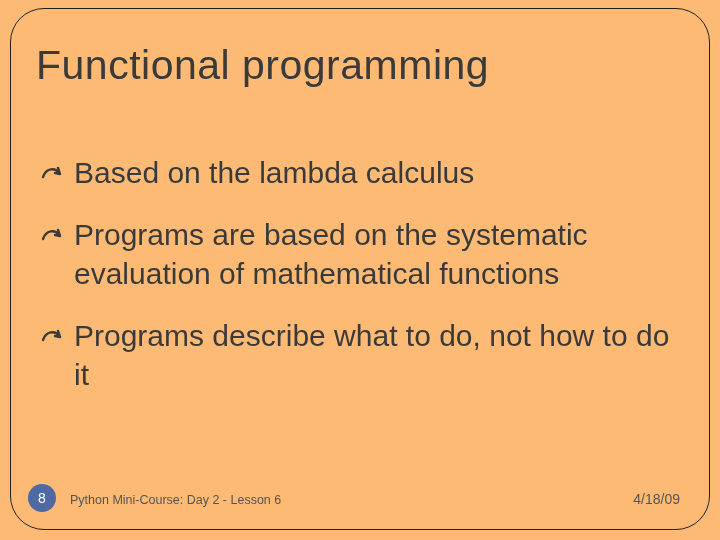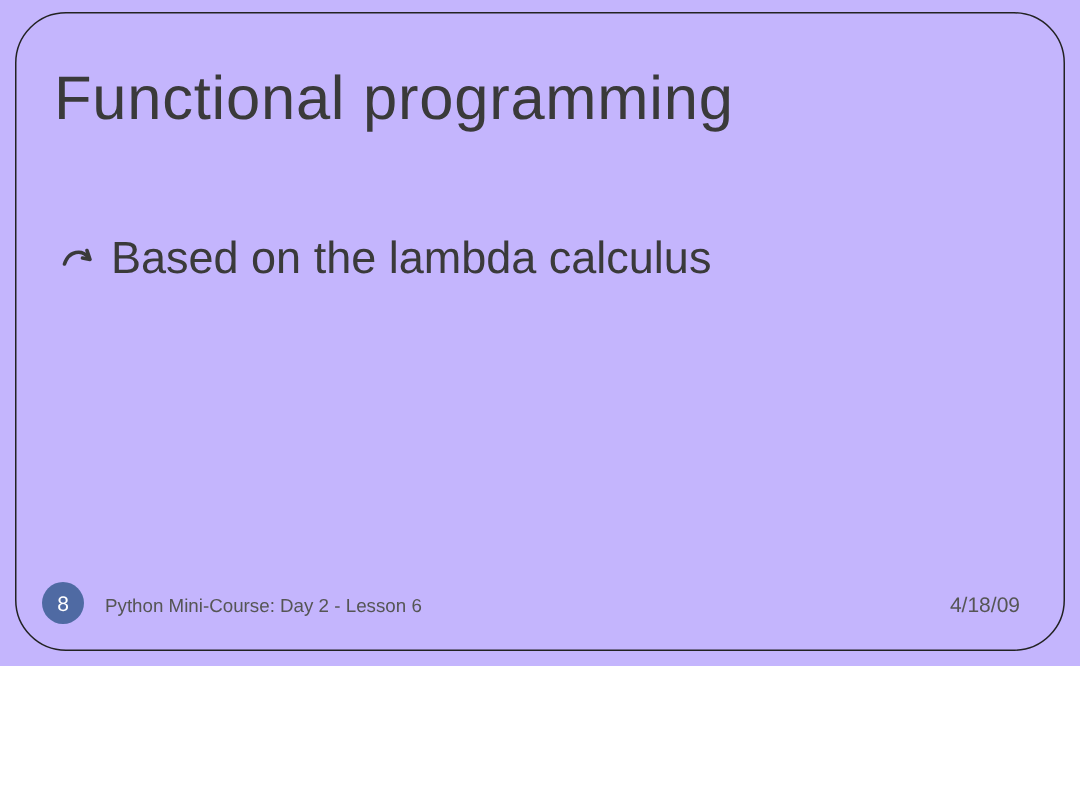--- a/index.html
+++ b/index.html
@@ -5,22 +5,22 @@
   * { box-sizing: border-box; margin: 0; padding: 0; }
   html, body { width: 720px; height: 540px; overflow: hidden; }
   body {
     font-family: Verdana, Geneva, sans-serif;
     background: #fff;
     color: #3a3a3a;
   }
   .slide {
     position: relative;
     width: 720px;
-    height: 444px;
-    background: #c4b5fd;
+    height: 540px;
+    background: #fdba74;
   }
   .frame {
     position: absolute;
     left: 10px;
     top: 8px;
     right: 10px;
     bottom: 10px;
     border: 1.5px solid #222;
     border-radius: 34px;
   }
@@ -97,20 +97,38 @@
     <div class="bullet">
       <span class="icon">
         <svg viewBox="0 0 28 26">
           <path d="M3 14 C 6 5, 15 4, 19 10" stroke="#3a3a3a" stroke-width="2.4" fill="none" stroke-linecap="round"></path>
           <path d="M15 10 L20 11 L18 5" stroke="#3a3a3a" stroke-width="2.4" fill="none" stroke-linejoin="round" stroke-linecap="round"></path>
         </svg>
       </span>
       <span>Based on the lambda calculus</span>
     </div>
 
+    <div class="bullet">
+      <span class="icon">
+        <svg viewBox="0 0 28 26">
+          <path d="M3 14 C 6 5, 15 4, 19 10" stroke="#3a3a3a" stroke-width="2.4" fill="none" stroke-linecap="round"></path>
+          <path d="M15 10 L20 11 L18 5" stroke="#3a3a3a" stroke-width="2.4" fill="none" stroke-linejoin="round" stroke-linecap="round"></path>
+        </svg>
+      </span>
+      <span>Programs are based on the systematic evaluation of mathematical functions</span>
+    </div>
 
+    <div class="bullet">
+      <span class="icon">
+        <svg viewBox="0 0 28 26">
+          <path d="M3 14 C 6 5, 15 4, 19 10" stroke="#3a3a3a" stroke-width="2.4" fill="none" stroke-linecap="round"></path>
+          <path d="M15 10 L20 11 L18 5" stroke="#3a3a3a" stroke-width="2.4" fill="none" stroke-linejoin="round" stroke-linecap="round"></path>
+        </svg>
+      </span>
+      <span>Programs describe what to do, not how to do it</span>
+    </div>
 
   </div>
 
   <div class="page-badge">8</div>
   <div class="footer-left">Python Mini-Course: Day 2 - Lesson 6</div>
   <div class="footer-right">4/18/09</div>
 </div>
 
 </body></html>

